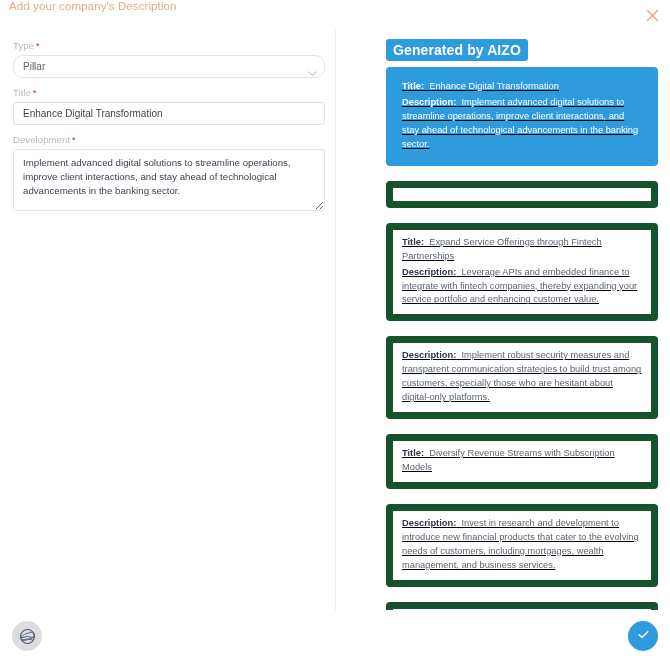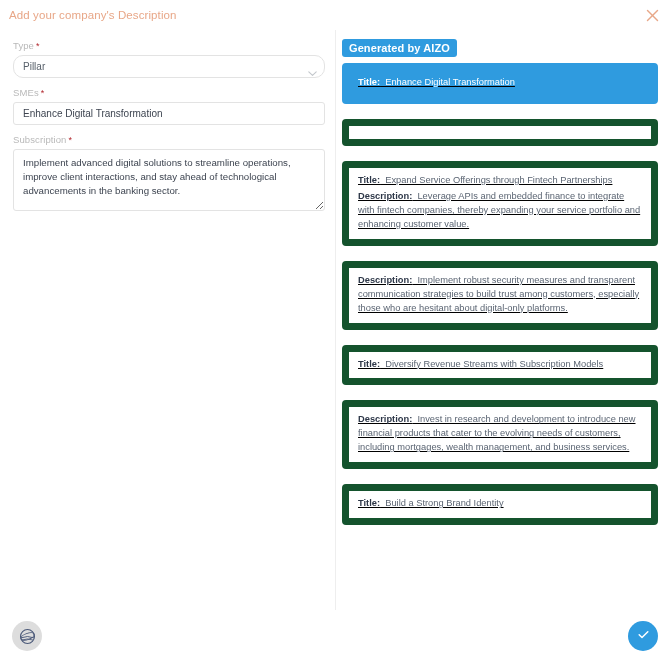--- a/index.html
+++ b/index.html
@@ -20,21 +20,21 @@
     display: flex;
     flex-direction: column;
   }
 
   
   .dialog-header {
     position: relative;
     height: 30px;
     flex: 0 0 30px;
     display: flex;
-    align-items: center;
+    align-items: flex-start;
     padding: 0 12px 0 9px;
   }
   .dialog-title {
     font-size: 11.5px;
     color: #e8a788;
     letter-spacing: 0.1px;
     white-space: nowrap;
   }
   .close-btn {
     position: absolute;
@@ -48,20 +48,21 @@
     justify-content: center;
   }
   .close-btn svg { display: block; }
 
   
   .dialog-body {
     flex: 1 1 auto;
     display: flex;
     position: relative;
     overflow: hidden;
+    gap: 44px;
   }
   .left-pane {
     width: 336px;
     flex: 0 0 336px;
     padding: 10px 10px 0 13px;
     border-right: 1px solid #eeeeee;
     overflow: hidden;
   }
   .right-pane {
     flex: 1 1 auto;
@@ -129,21 +130,21 @@
     font-family: "Liberation Sans", sans-serif;
     outline: none;
     resize: vertical;
   }
 
   
   .badge {
     display: inline-block;
     background: #2f9bdf;
     color: #ffffff;
-    font-size: 11px;
+    font-size: 14px;
     font-weight: bold;
     padding: 3px 7px 3px 7px;
     border-radius: 3px;
     margin: 3px 0 6px 0;
     letter-spacing: 0.1px;
   }
   .cards { display: block; }
   .card {
     border: 7px solid #14532d;
     border-radius: 4px;
@@ -234,39 +235,40 @@
           <span class="chevron">
             <svg width="9" height="6" viewBox="0 0 9 6" aria-hidden="true">
               <path d="M0.8 0.8 L4.5 4.4 L8.2 0.8" fill="none" stroke="#c3c7cc" stroke-width="1.1" stroke-linecap="round" stroke-linejoin="round"></path>
             </svg>
           </span>
         </div>
       </div>
 
       <div class="field">
         <span class="field-label">
-          <span>SMEs</span><span class="req">*</span>
+          <span>Title</span><span class="req">*</span>
         </span>
         <input class="text-input" type="text" value="Enhance Digital Transformation" style="">
       </div>
 
       <div class="field">
         <span class="field-label">
-          <span>Subscription</span><span class="req">*</span>
+          <span>Development</span><span class="req">*</span>
         </span>
         <textarea class="text-area" style="">Implement advanced digital solutions to streamline operations, improve client interactions, and stay ahead of technological advancements in the banking sector.</textarea>
       </div>
 
     </div>
 
     <div class="right-pane">
       <div class="badge">Generated by AIZO</div>
       <div class="cards" id="cards-container">
           <div class="card selected">
             <div class="card-line"><span class="lbl">Title:</span><span class="val">&nbsp;&nbsp;Enhance Digital Transformation</span></div>
+            <div class="card-line"><span class="lbl">Description:</span><span class="val">&nbsp;&nbsp;Implement advanced digital solutions to streamline operations, improve client interactions, and stay ahead of technological advancements in the banking sector.</span></div>
           </div>
           <div class="card">
           </div>
           <div class="card">
             <div class="card-line"><span class="lbl">Title:</span><span class="val">&nbsp;&nbsp;Expand Service Offerings through Fintech Partnerships</span></div>
             <div class="card-line"><span class="lbl">Description:</span><span class="val">&nbsp;&nbsp;Leverage APIs and embedded finance to integrate with fintech companies, thereby expanding your service portfolio and enhancing customer value.</span></div>
           </div>
           <div class="card">
             <div class="card-line"><span class="lbl">Description:</span><span class="val">&nbsp;&nbsp;Implement robust security measures and transparent communication strategies to build trust among customers, especially those who are hesitant about digital-only platforms.</span></div>
           </div>

